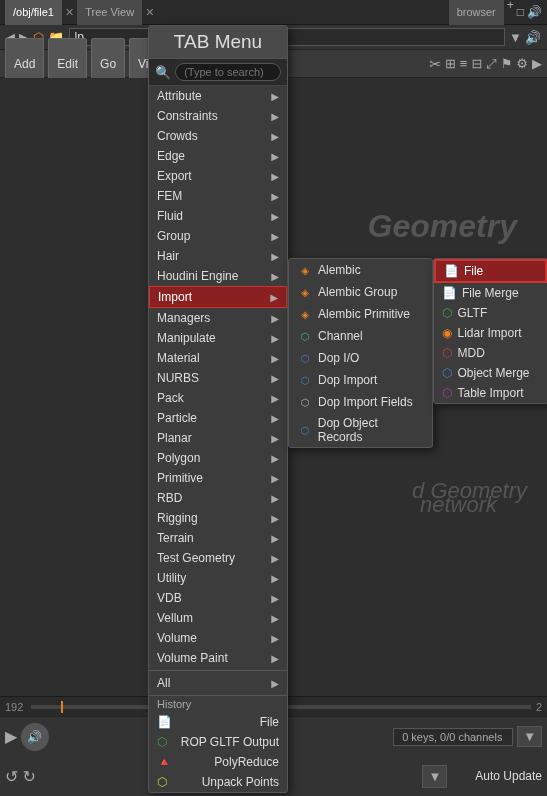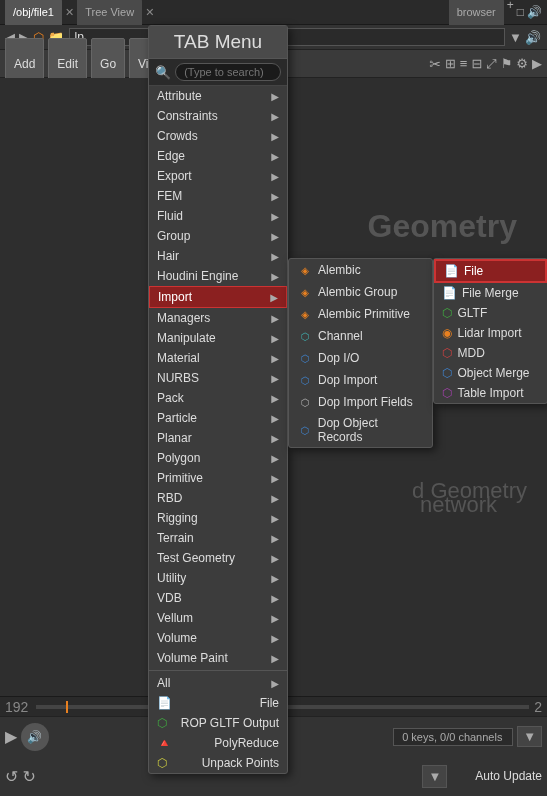--- a/index.html
+++ b/index.html
@@ -68,20 +68,21 @@
       align-items: center;
       padding: 0 5px;
       gap: 4px;
       border-bottom: 1px solid #222;
     }
 
     .main-content {
       position: absolute;
       top: 78px; left: 0; right: 0; bottom: 0;
       background: #2e2e2e;
+      font-style: italic;
     }
 
     .geometry-label {
       position: absolute;
       top: 130px;
       right: 30px;
       font-size: 32px;
       color: #555;
       font-weight: bold;
     }
@@ -132,21 +133,21 @@
 
     .timeline-area {
       position: absolute;
       bottom: 80px; left: 0; right: 0;
       height: 20px;
       background: #2a2a2a;
       border-top: 1px solid #1a1a1a;
       display: flex;
       align-items: center;
       padding: 0 5px;
-      font-size: 14px;
+      font-size: 11px;
       color: #888;
     }
 
     
     .tab-menu {
       position: absolute;
       top: 25px;
       left: 148px;
       width: 140px;
       background: #3c3c3c;
@@ -520,20 +521,21 @@
     <span>Volume Paint</span>
     <span class="arrow">▶</span>
   </div>
 
   <div class="divider"></div>
   <div class="menu-item">
     <span>All</span>
     <span class="arrow">▶</span>
   </div>
 
+  <div class="menu-section-label">History</div>
 
   <div class="menu-item">
     <span style="color:#e88020; margin-right:4px;">📄</span>
     <span>File</span>
   </div>
   <div class="menu-item">
     <span style="color:#40a840; margin-right:4px;">⬡</span>
     <span>ROP GLTF Output</span>
   </div>
   <div class="menu-item">

